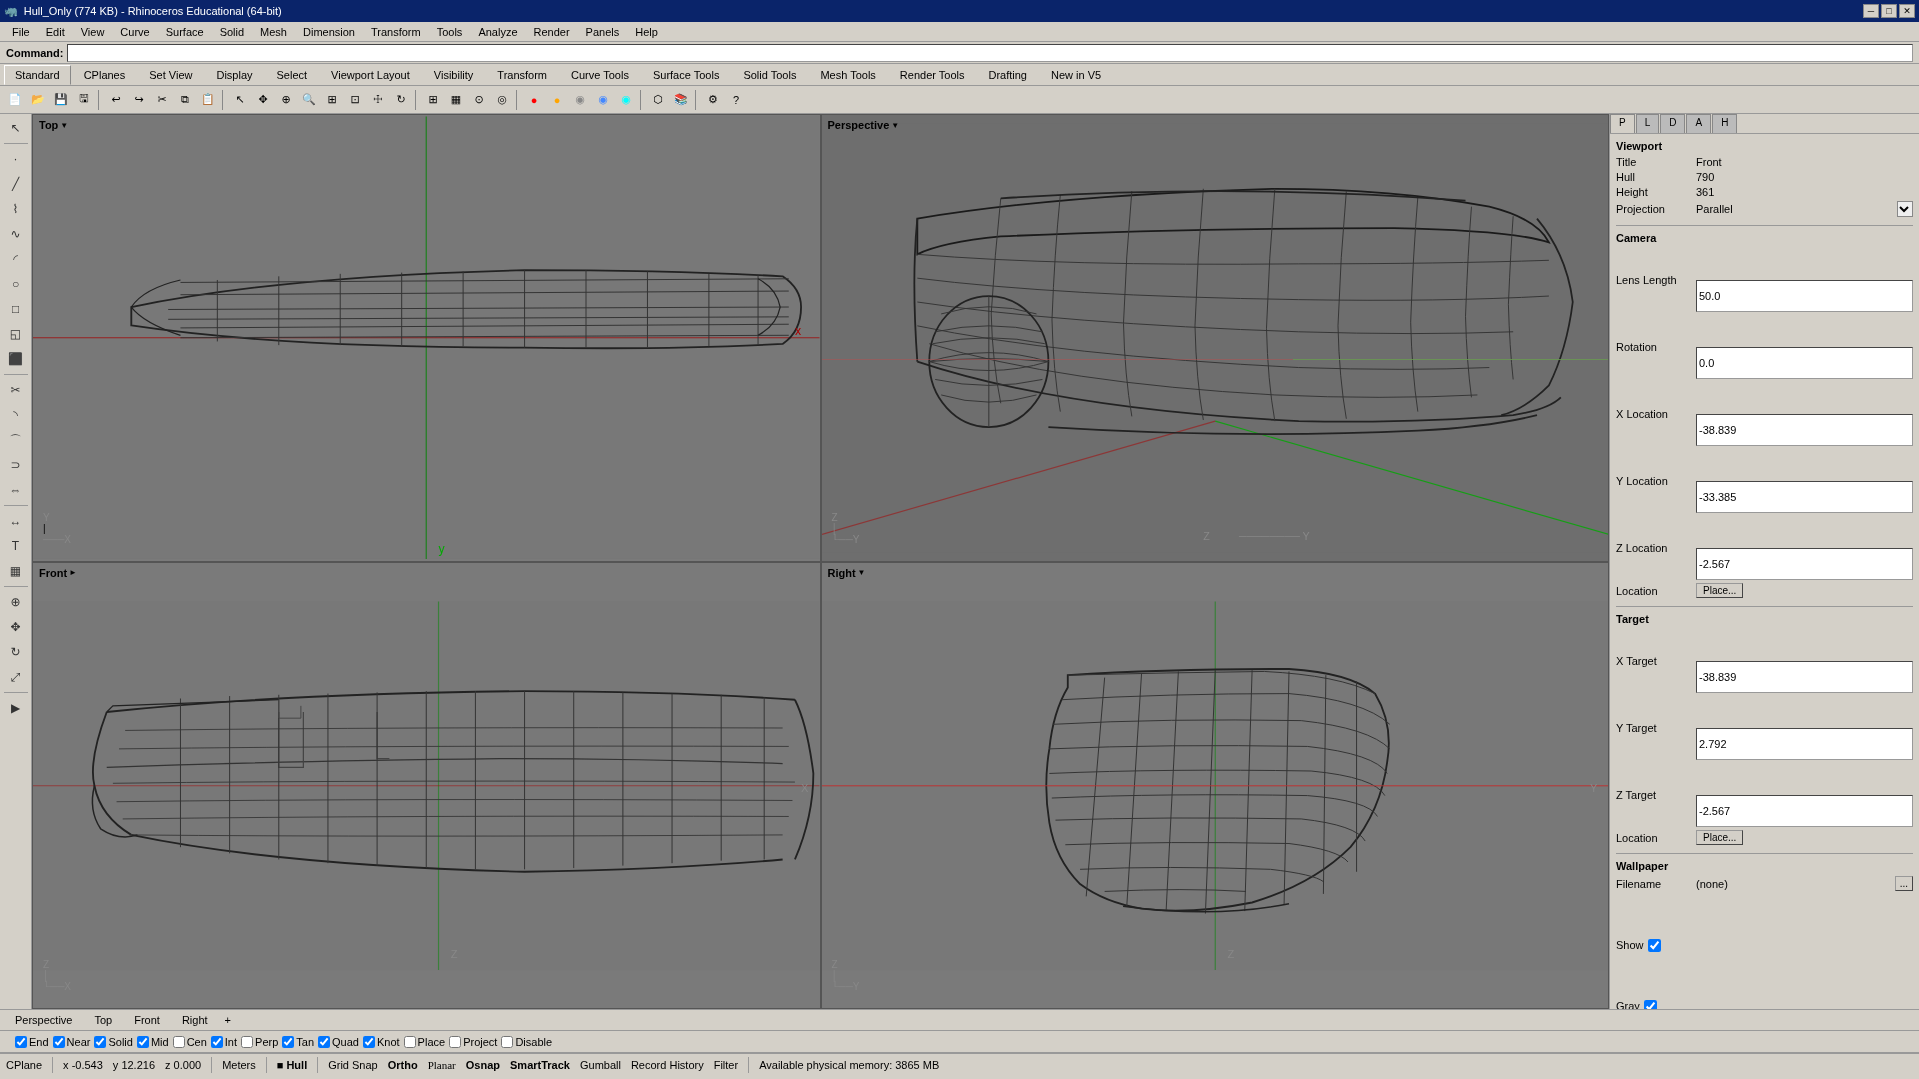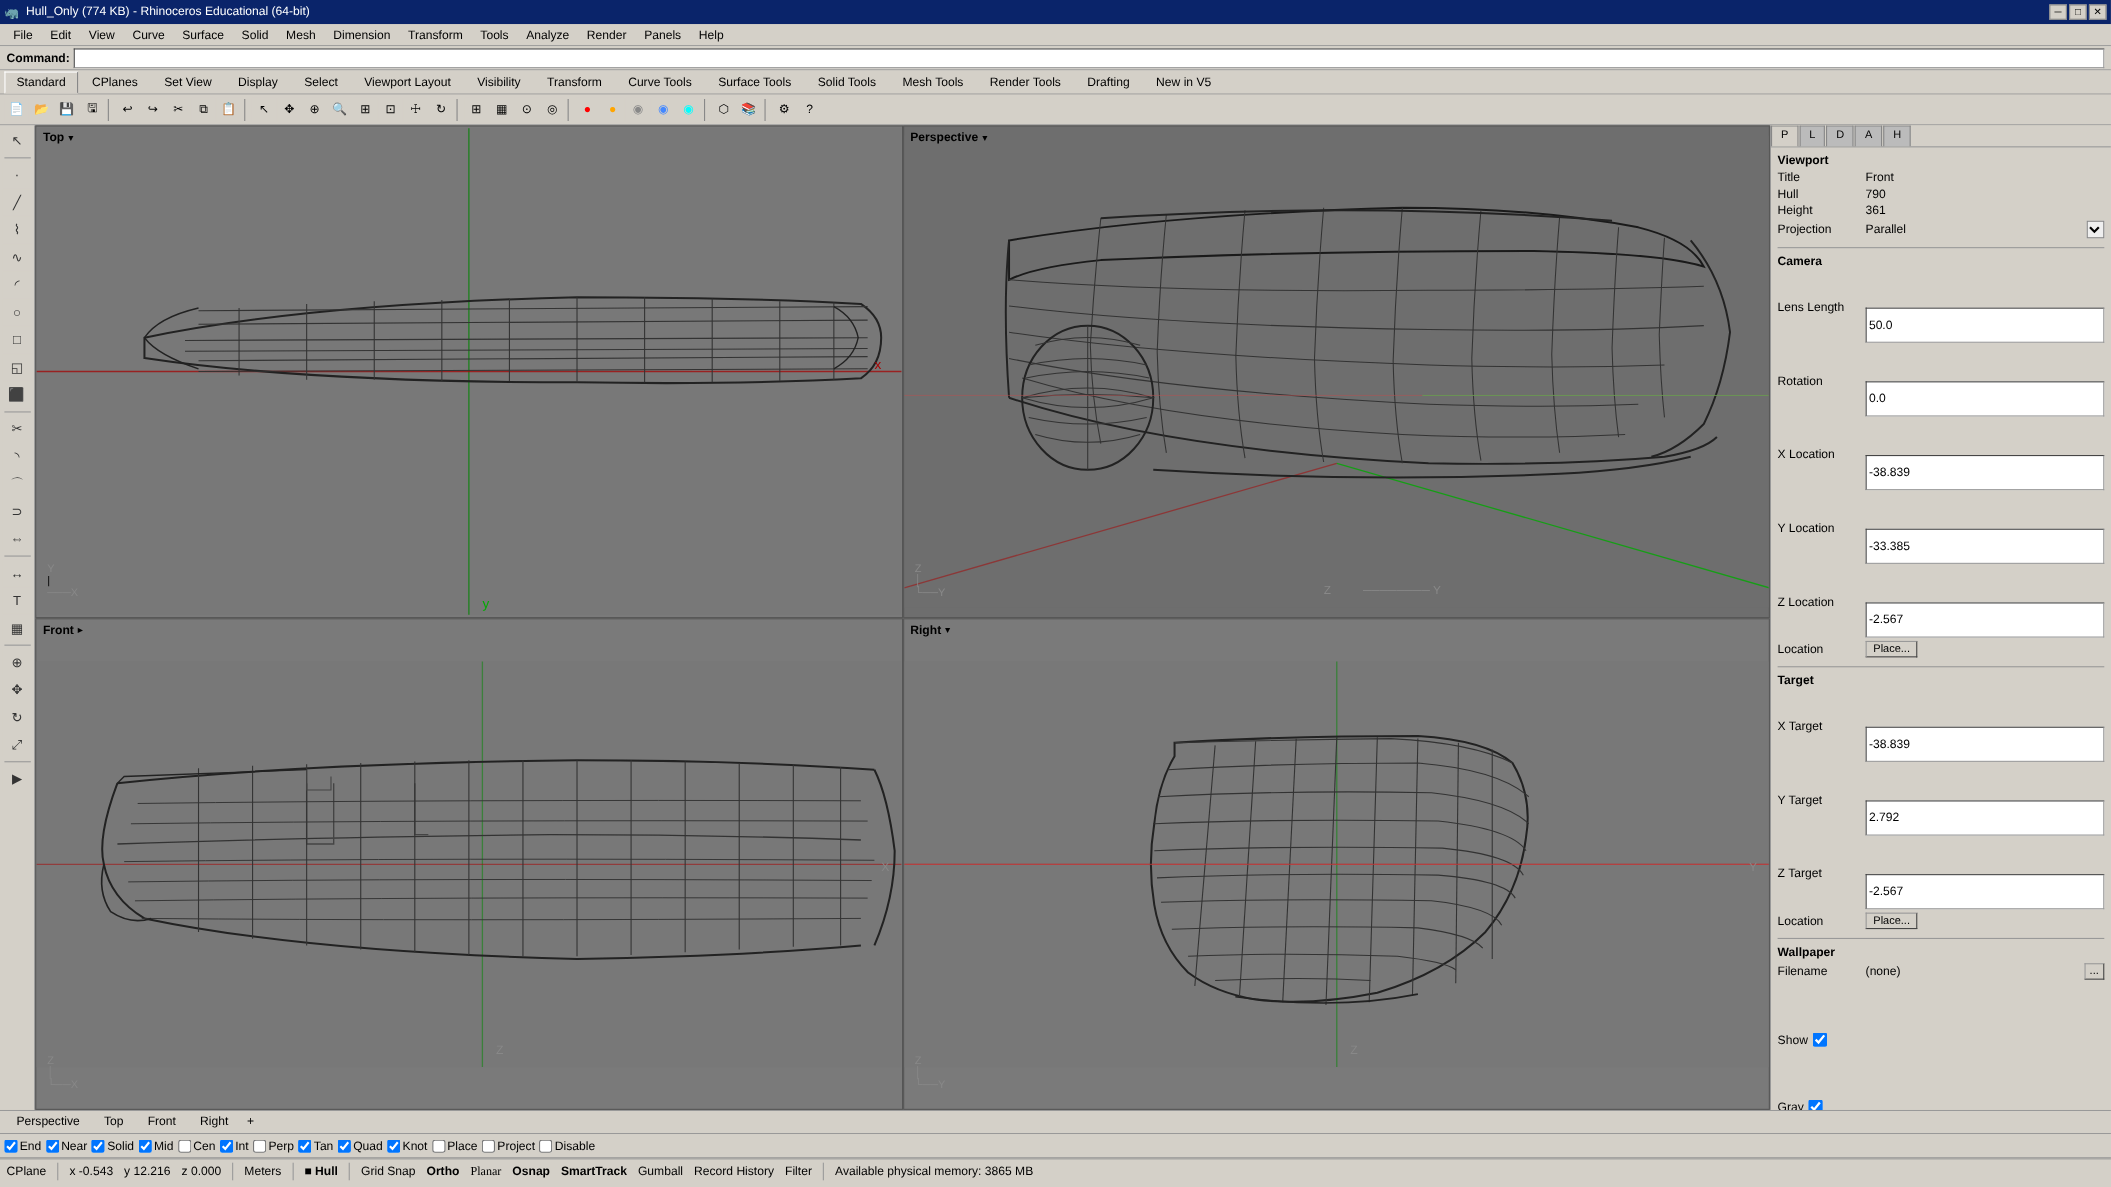--- a/index.html
+++ b/index.html
@@ -63,30 +63,30 @@
     
     #panel-content { flex: 1; padding: 6px; overflow-y: auto; }
     .panel-section { margin-bottom: 8px; }
     .panel-section-title { font-size: 11px; font-weight: bold; margin-bottom: 4px; color: #000; }
     .panel-row { display: flex; align-items: center; margin-bottom: 3px; font-size: 11px; }
     .panel-row .label { width: 80px; color: #000; }
     .panel-row .value { flex: 1; color: #000; }
     .panel-row .value-input { flex: 1; height: 32px; border: 1px inset #999; background: white; font-size: 11px; padding: 0 2px; margin-top: 32px; }
     .panel-row .place-btn { font-size: 10px; padding: 1px 6px; background: #d4d0c8; border: 1px outset #999; cursor: pointer; }
     .panel-divider { height: 1px; background: #999; margin: 6px 0; }
-    .checkbox-row { display: flex; align-items: center; gap: 4px; margin-bottom: 3px; font-size: 11px; margin-top: 48px; }
+    .checkbox-row { display: flex; gap: 4px; margin-bottom: 3px; font-size: 11px; margin-top: 48px; }
     .browse-btn { font-size: 10px; padding: 1px 4px; background: #d4d0c8; border: 1px outset #999; cursor: pointer; margin-left: 4px; }
 
     
     #viewport-tabs { height: 22px; background: #d4d0c8; display: flex; align-items: center; padding: 0 4px; border-top: 1px solid #999; border-bottom: 1px solid #999; }
     .vp-tab { padding: 2px 10px; font-size: 11px; cursor: pointer; border: 1px solid transparent; }
     .vp-tab-add { padding: 2px 6px; font-size: 11px; cursor: pointer; }
 
     
-    #snap-bar { height: 22px; background: #d4d0c8; display: flex; align-items: center; padding: 0 4px; gap: 4px; border-bottom: 1px solid #999; font-size: 11px; }
+    #snap-bar { height: 22px; background: #d4d0c8; display: flex; align-items: center; padding: 0 15px; gap: 4px; border-bottom: 1px solid #999; font-size: 11px; }
     .snap-item { display: flex; align-items: center; gap: 2px; }
     .snap-item input[type="checkbox"] { width: 12px; height: 12px; }
     .snap-label { font-size: 11px; }
 
     
     #status-bar { height: 22px; background: #d4d0c8; display: flex; align-items: center; padding: 0 6px; gap: 10px; border-top: 1px solid #999; font-size: 11px; }
     .status-item { display: flex; align-items: center; gap: 4px; }
     .status-sep { width: 1px; height: 16px; background: #999; }
 
     

